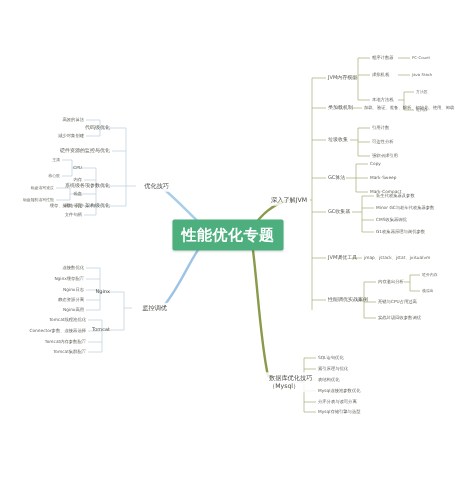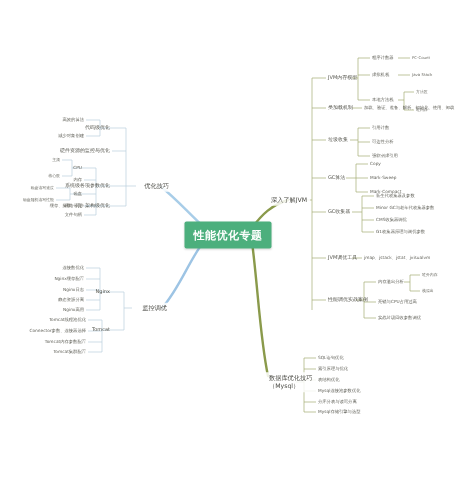--- a/index.html
+++ b/index.html
@@ -18,21 +18,21 @@
     white-space:nowrap;
     line-height:1.05;
     color:#5a5a52;
     transform:translateY(-50%);
   }
   
   .root{
     position:absolute;
     background:#4caf7d;
     color:#ffffff;
-    font-size:11px;
+    font-size:15px;
     font-weight:bold;
     letter-spacing:.5px;
     padding:6px 9px;
     border-radius:2px;
     transform:translate(-50%,-50%);
     text-align:center;
     box-shadow:0 1px 2px rgba(0,0,0,.12);
   }
   
   .lvl1{

